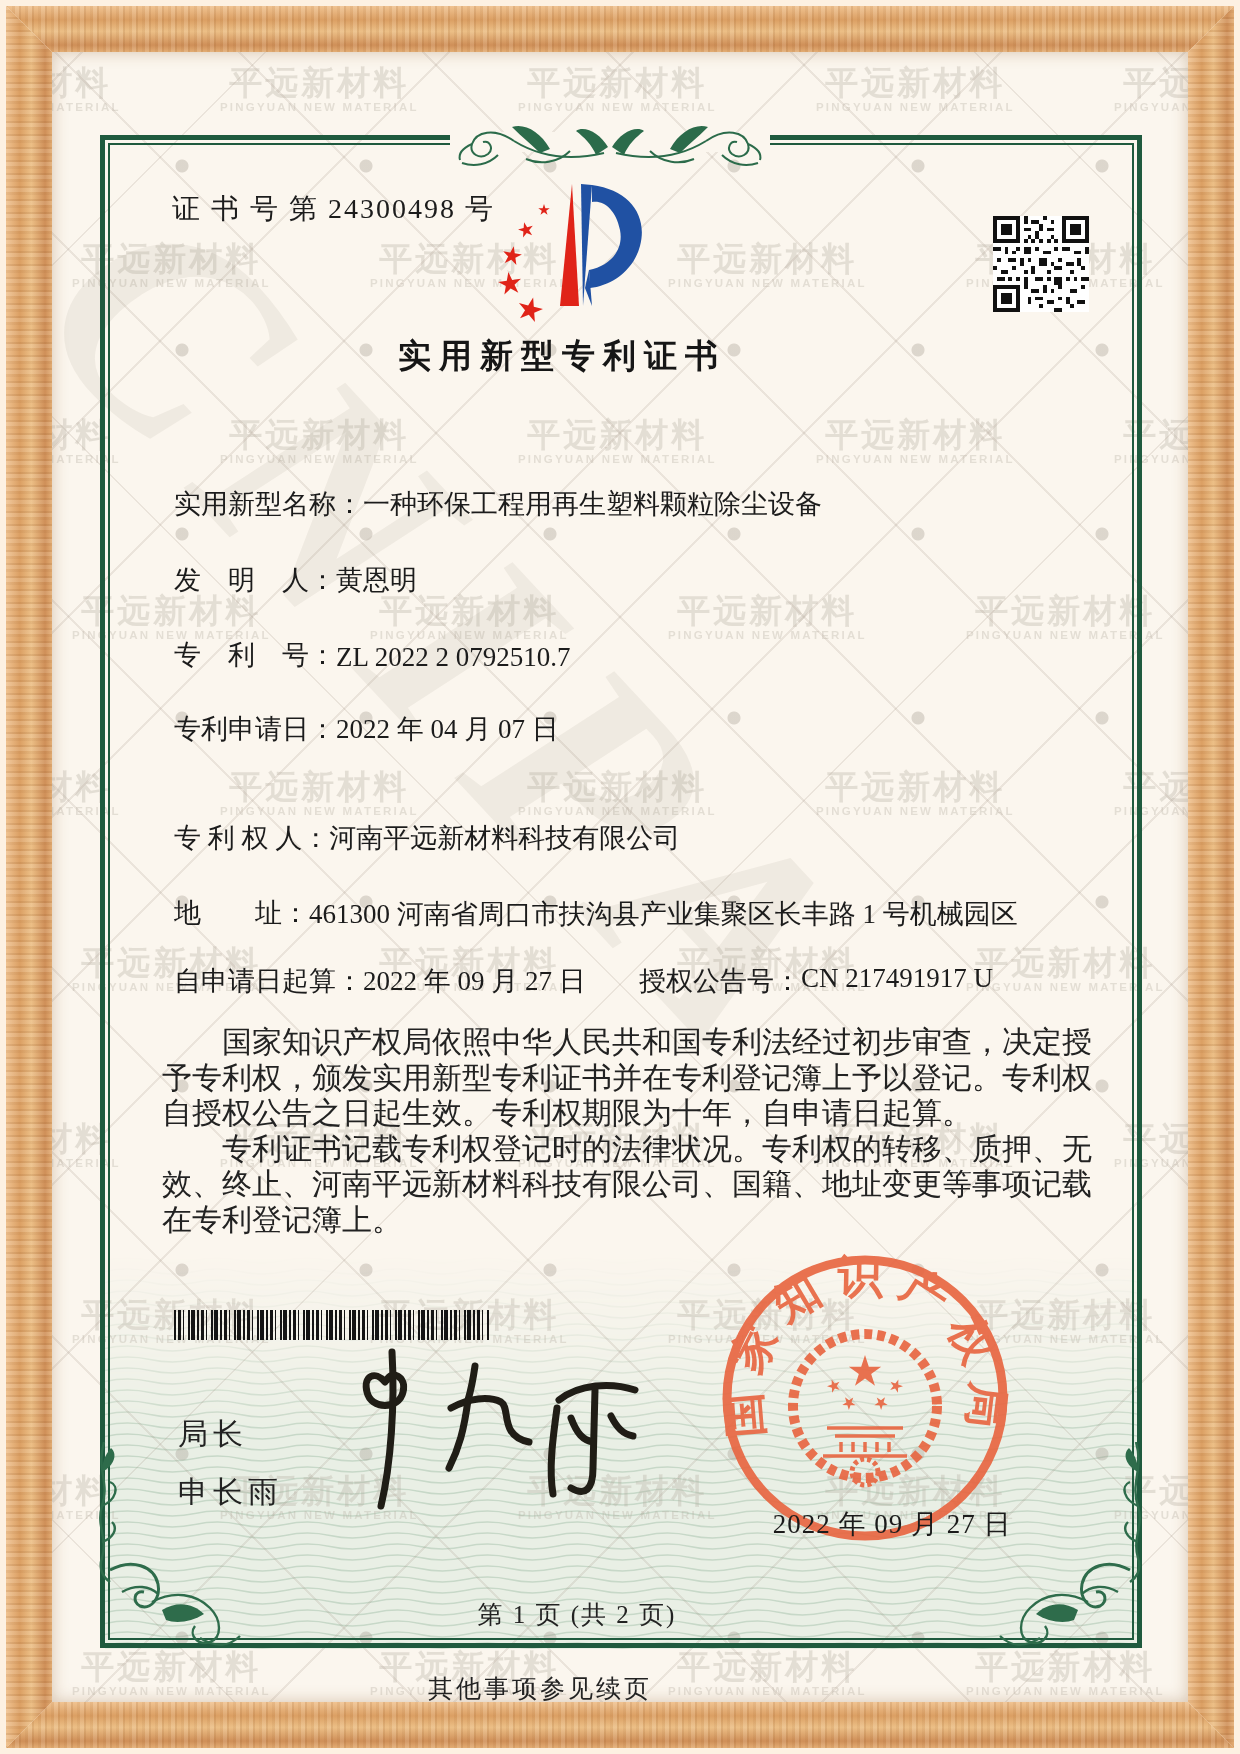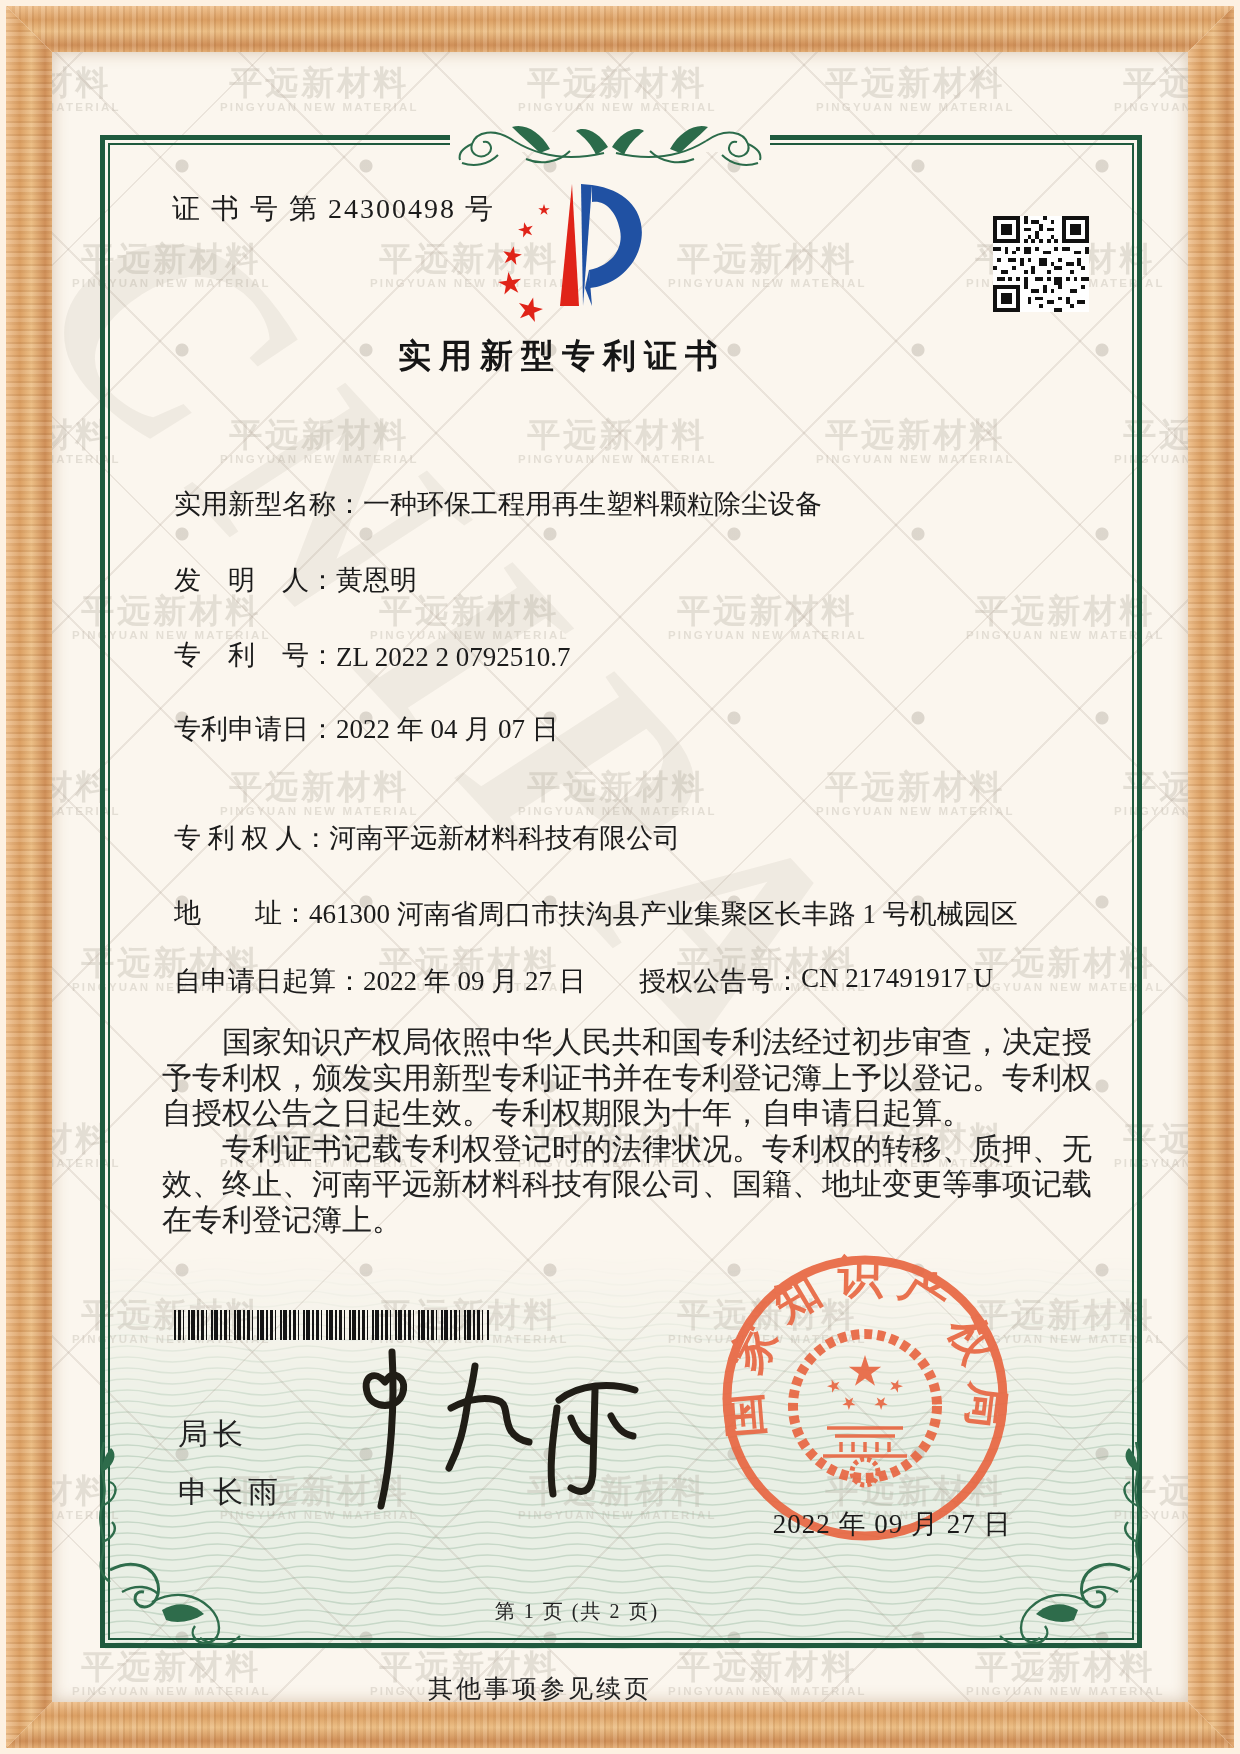--- a/index.html
+++ b/index.html
@@ -88,21 +88,21 @@
   .director-title{position:absolute;left:126px;top:1362px;font-size:30px;letter-spacing:5px;
     color:#222;font-family:"Liberation Sans",sans-serif;}
   .director-name{position:absolute;left:126px;top:1420px;font-size:30px;letter-spacing:5px;
     color:#222;font-family:"Liberation Sans",sans-serif;}
   .signature{position:absolute;left:295px;top:1292px;}
 
   .seal{position:absolute;left:663px;top:1196px;opacity:.9;}
   .seal-date{position:absolute;left:700px;top:1454px;width:280px;text-align:center;
     font-size:27px;color:#1b1b1b;letter-spacing:1px;}
   .page-info{position:absolute;left:200px;top:1546px;width:650px;text-align:center;
-    font-size:20px;color:#222;letter-spacing:2px;}
+    font-size:25px;color:#222;letter-spacing:2px;}
   .footer-note{position:absolute;left:0;top:1620px;width:976px;text-align:center;
     font-size:25px;color:#222;letter-spacing:3px;}
 </style>
 </head>
 <body>
 
 <div class="wood w-top"></div>
 <div class="wood w-bottom"></div>
 <div class="wood w-left"></div>
 <div class="wood w-right"></div>

